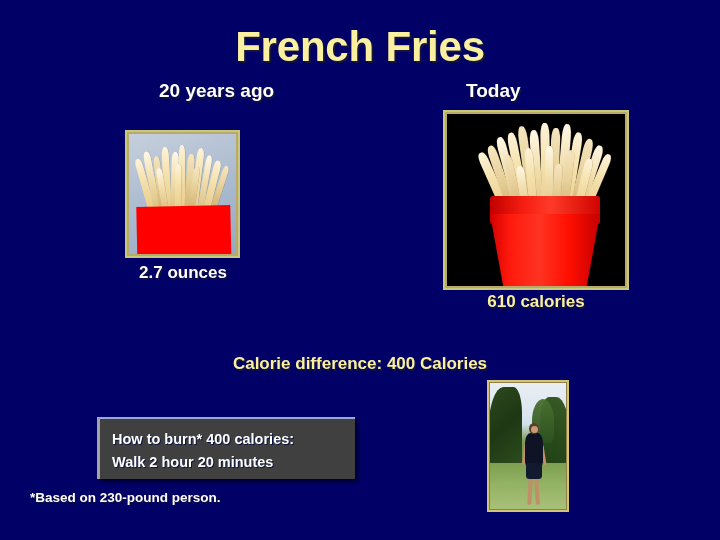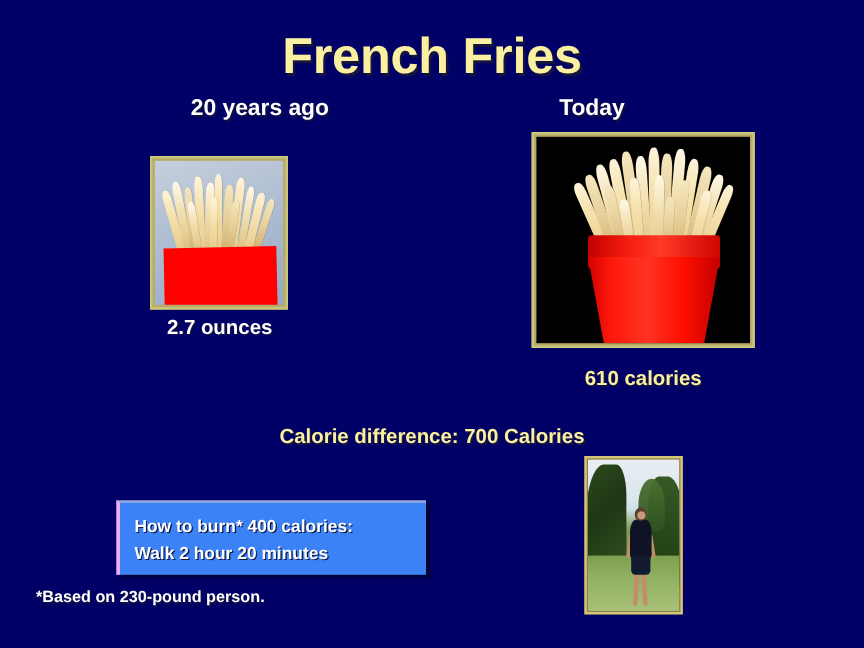--- a/index.html
+++ b/index.html
@@ -117,21 +117,21 @@
   }
   #caption-past {
     left: 120px;
     top: 262px;
     width: 126px;
     text-align: center;
     color: #FFFFFF;
   }
   #caption-today {
     left: 466px;
-    top: 305px;
+    top: 291px;
     width: 140px;
     text-align: center;
     color: #FAF0A0;
   }
 
   
   #difference {
     position: absolute;
     left: 0;
     top: 354px;
@@ -144,22 +144,22 @@
   }
 
   
   #burn-box {
     position: absolute;
     left: 97px;
     top: 417px;
     width: 258px;
     height: 62px;
     box-sizing: border-box;
-    background: #3b82f6;
-    border-left: 3px solid #f0abfc;
+    background: #404040;
+    border-left: 3px solid #a3a3a3;
     border-top: 2px solid #9AA8D8;
     box-shadow: 3px 3px 3px rgba(0,0,10,0.55);
     padding: 9px 0 0 12px;
   }
   #burn-box .burn-line {
     font-size: 14.5px;
     font-weight: bold;
     color: #FFFFFF;
     line-height: 23px;
     white-space: nowrap;
@@ -327,21 +327,21 @@
   </div>
 
   <div class="caption" id="caption-past">
     <div>2.7 ounces</div>
   </div>
 
   <div class="caption" id="caption-today">
     <div>610 calories</div>
   </div>
 
-  <div id="difference">Calorie difference: 700 Calories</div>
+  <div id="difference">Calorie difference: 400 Calories</div>
 
   <div id="burn-box">
     <div class="burn-line">How to burn* 400 calories:</div>
     <div class="burn-line">Walk 2 hour 20 minutes</div>
   </div>
 
   <div id="footnote">*Based on 230-pound person.</div>
 
   <div id="photo-walker">
     <div class="frame-inner">

